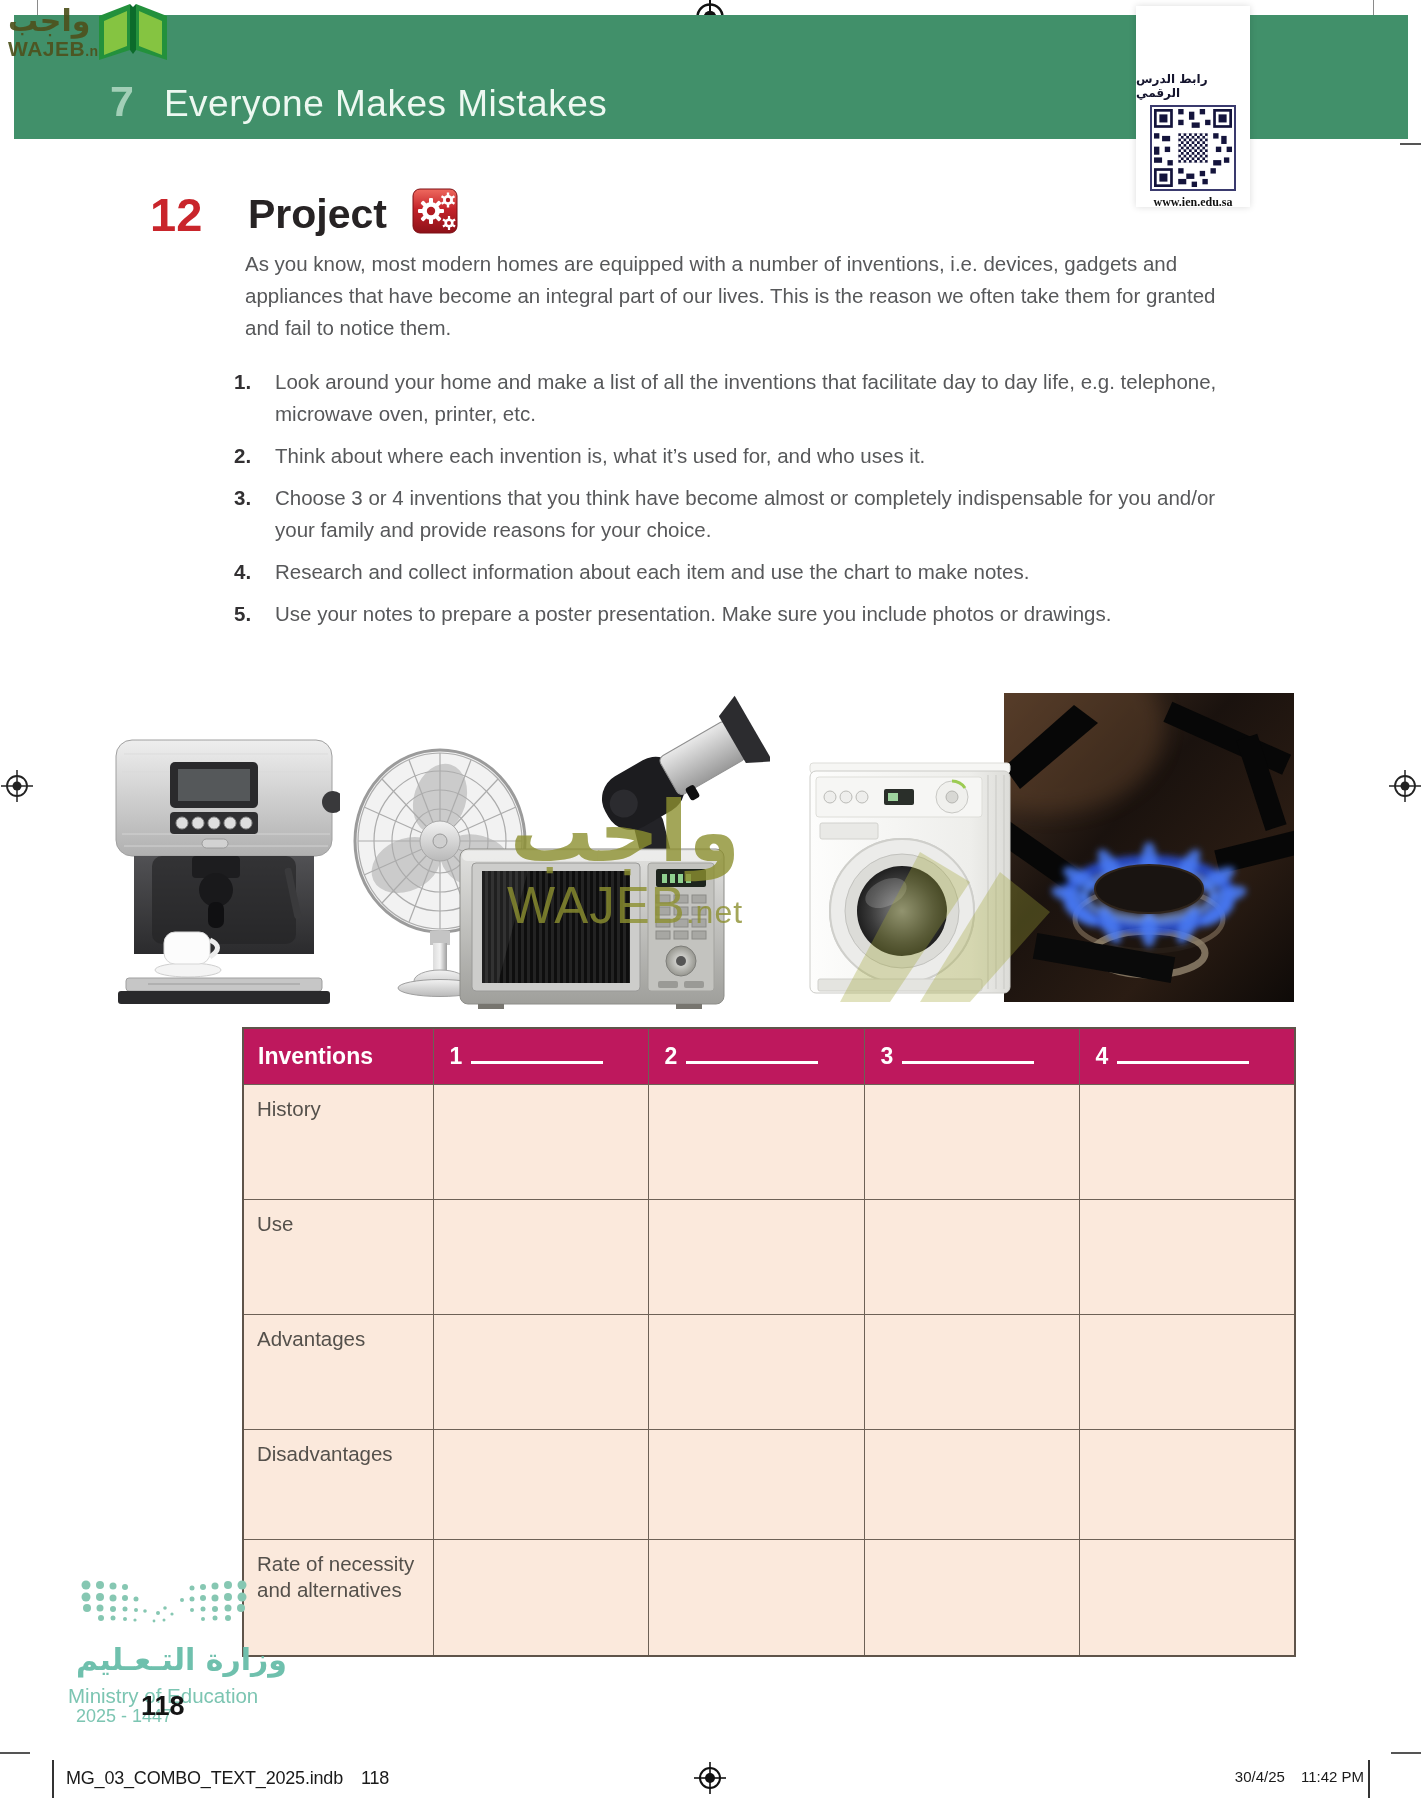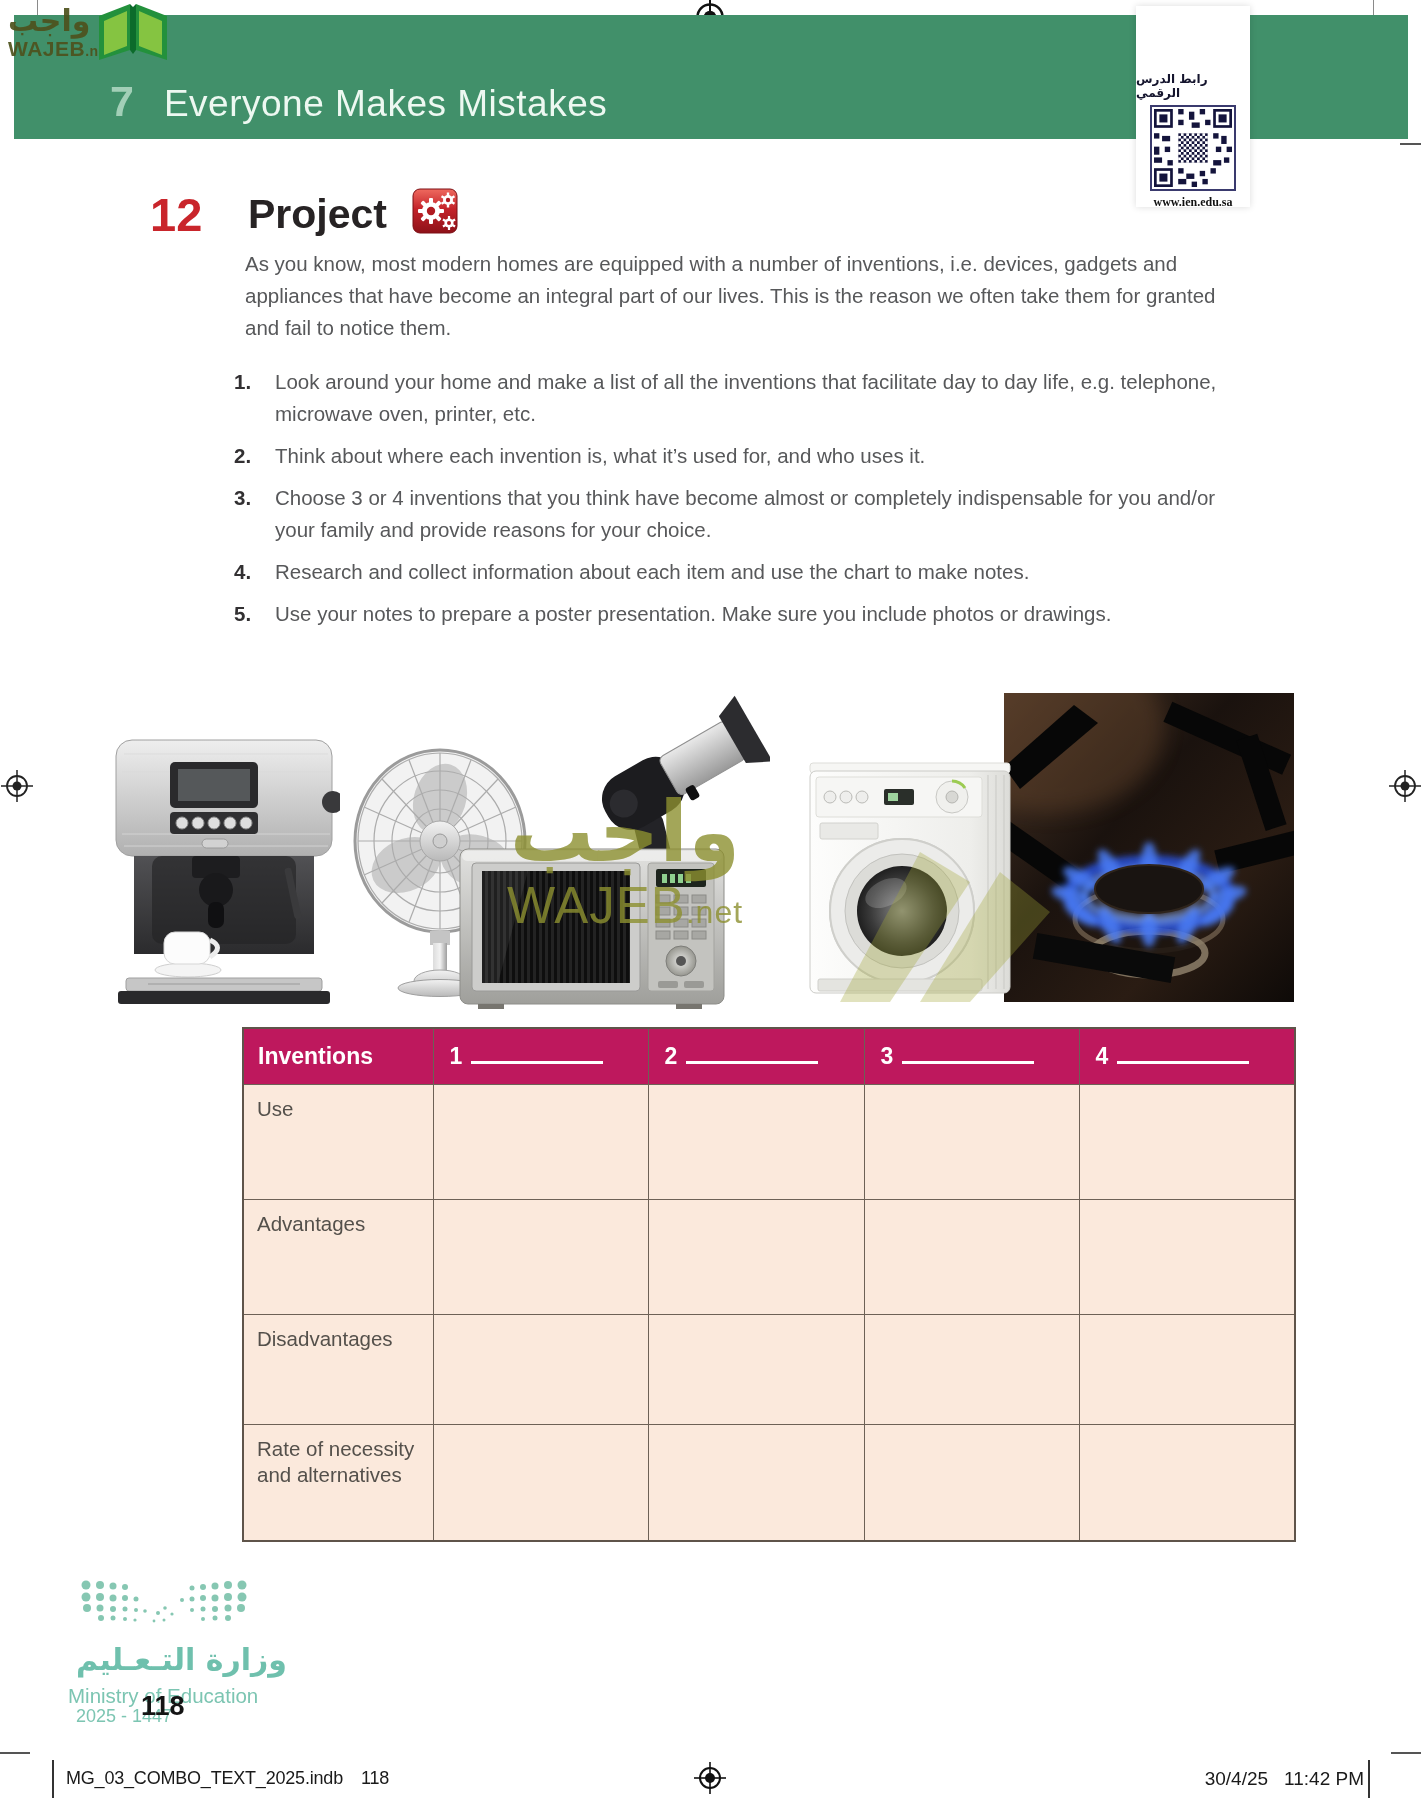--- a/index.html
+++ b/index.html
@@ -72,21 +72,21 @@
   .moe-ar{position:absolute;left:76px;top:1642px;font-family:"DejaVu Sans",sans-serif;
           font-size:30px;font-weight:bold;color:#6FC0AD;}
   .moe-en{position:absolute;left:68px;top:1684px;font-size:20.5px;color:#7CC5B2;}
   .moe-years{position:absolute;left:76px;top:1706px;font-size:18px;color:#7CC5B2;}
   .pagenum{position:absolute;left:141px;top:1691px;font-size:27px;font-weight:bold;color:#141414;z-index:3;}
 
   
   .pf-bar{position:absolute;width:1.5px;height:38px;background:#333;top:1760px;}
   .pf-left{position:absolute;left:66px;top:1768px;font-size:18px;color:#1a1a1a;letter-spacing:-0.2px;}
   .pf-left .gap{display:inline-block;width:18px;}
-  .pf-right{position:absolute;right:57px;top:1768px;font-size:19px;color:#1a1a1a;}
+  .pf-right{position:absolute;right:57px;top:1768px;font-size:15px;color:#1a1a1a;}
   .pf-right .gap{display:inline-block;width:16px;}
 </style>
 </head>
 <body>
 
 <div class="page">
 
   <div class="trim v" style="left:37px;top:0;height:38px"></div>
   <div class="trim v" style="left:1373px;top:0;height:100px"></div>
   <div class="trim h" style="left:1400px;top:143px;width:21px"></div>
@@ -540,20 +540,27 @@
       <tr style="height:56px">
         <th class="th-label">Inventions</th>
         <th class="th-col"><span>1</span><span class="uline"></span></th>
         <th class="th-col"><span>2</span><span class="uline"></span></th>
         <th class="th-col"><span>3</span><span class="uline"></span></th>
         <th class="th-col"><span>4</span><span class="uline"></span></th>
       </tr>
     </thead>
     <tbody>
       <tr style="height:115px">
+        <td class="rlabel">History</td>
+        <td class="cell"></td>
+          <td class="cell"></td>
+          <td class="cell"></td>
+          <td class="cell"></td>
+      </tr>
+      <tr style="height:115px">
         <td class="rlabel">Use</td>
         <td class="cell"></td>
           <td class="cell"></td>
           <td class="cell"></td>
           <td class="cell"></td>
       </tr>
       <tr style="height:115px">
         <td class="rlabel">Advantages</td>
         <td class="cell"></td>
           <td class="cell"></td>

